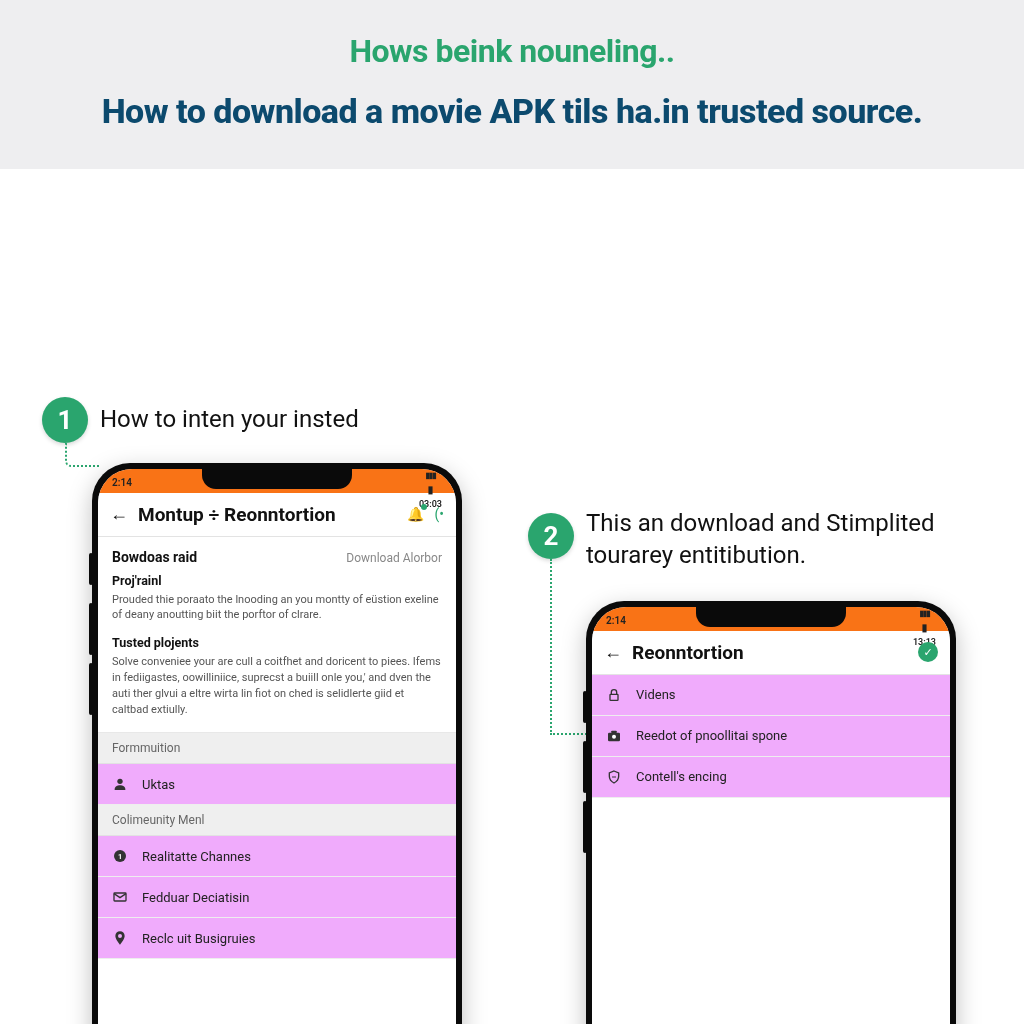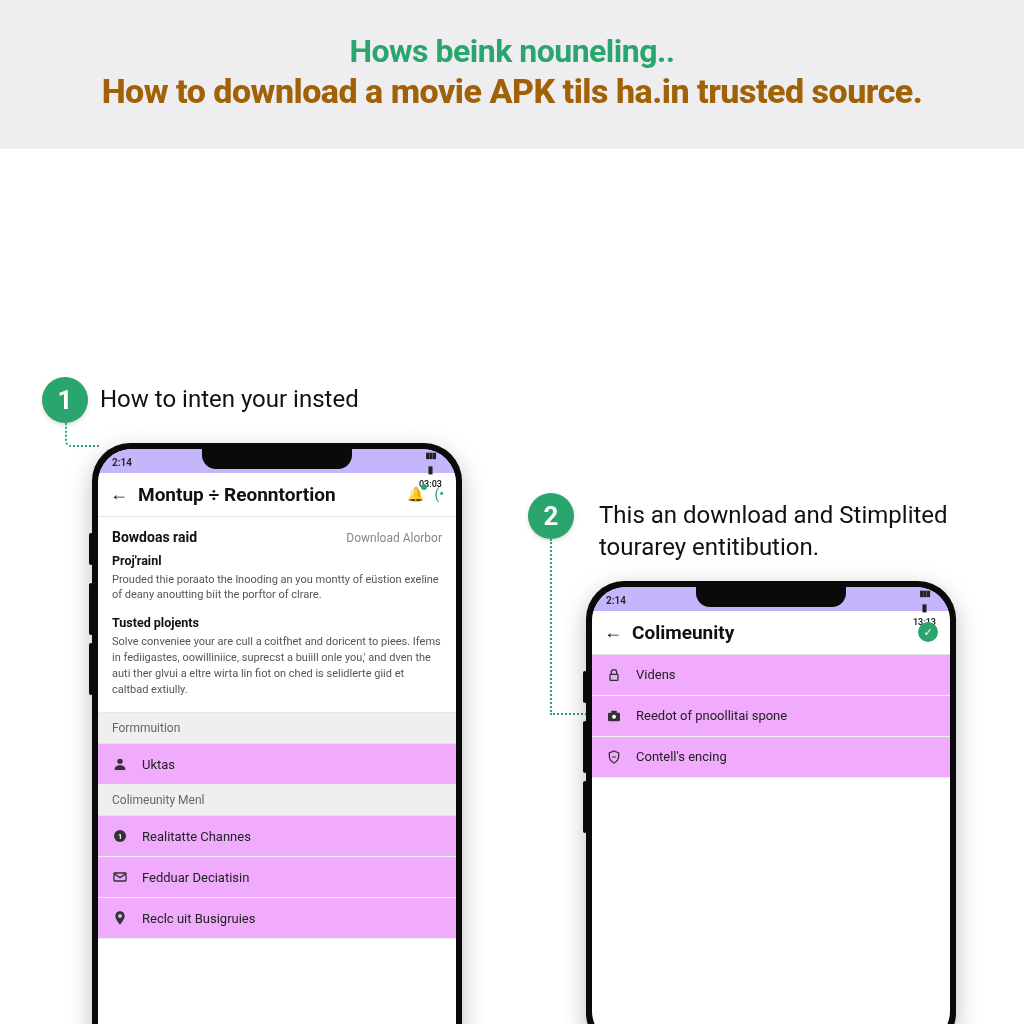--- a/index.html
+++ b/index.html
@@ -1,41 +1,41 @@
 <!DOCTYPE html>
 <html><head>
 <meta charset="utf-8">
 <style>
 * { margin: 0; padding: 0; box-sizing: border-box; font-family: -apple-system, BlinkMacSystemFont, 'Segoe UI', Roboto, Arial, sans-serif; }
 body { width: 1024px; height: 1024px; background: #fff; }
 .header-bar { background: #eeeef0; padding: 32px 40px 36px; text-align: center; }
 .header-sub { color: #2aa56e; font-size: 32px; font-weight: 700; letter-spacing: -0.5px; }
-.header-main { color: #a16207; font-size: 34px; font-weight: 800; line-height: 1.25; margin-top: 0; letter-spacing: -0.5px; }
+.header-main { color: #0c4a6e; font-size: 34px; font-weight: 800; line-height: 1.25; margin-top: 20px; letter-spacing: -0.5px; }
 .content { position: relative; width: 100%; padding: 0; }
 .step-badge { display: inline-flex; align-items: center; justify-content: center; width: 46px; height: 46px; border-radius: 50%; background: #2aa56e; color: #fff; font-size: 26px; font-weight: 700; position: absolute; box-shadow: 0 2px 4px rgba(0,0,0,0.15);}
 .step-text { color: #111; font-size: 24px; font-weight: 400; position: absolute; }
 .step1-badge { left: 42px; top: 228px; }
 .step1-text { left: 100px; top: 236px; }
 .step2-badge { left: 528px; top: 344px; }
-.step2-text { left: 586px; top: 350px; width: 400px; line-height: 1.35; margin-left: 13px; }
+.step2-text { left: 586px; top: 338px; width: 400px; line-height: 1.35; }
 
 .phone { position: absolute; background: #0a0a0a; border-radius: 38px; box-shadow: 0 8px 24px rgba(0,0,0,0.25); }
 .phone1 { left: 92px; top: 294px; width: 370px; height: 676px; }
 .phone2 { left: 586px; top: 432px; width: 370px; height: 470px; }
 .phone-inner { position: absolute; left: 6px; right: 6px; top: 6px; bottom: 6px; border-radius: 34px; overflow: hidden; background: #fff; }
 .notch { position: absolute; top: 0; left: 50%; transform: translateX(-50%); width: 150px; height: 20px; background: #0a0a0a; border-radius: 0 0 14px 14px; z-index: 10; }
 .side-btn { position: absolute; background: #0a0a0a; border-radius: 2px; }
 .phone1 .sb1 { left: -3px; top: 90px; width: 4px; height: 32px; }
 .phone1 .sb2 { left: -3px; top: 140px; width: 4px; height: 52px; }
 .phone1 .sb3 { left: -3px; top: 200px; width: 4px; height: 52px; }
 .phone2 .sb1 { left: -3px; top: 90px; width: 4px; height: 32px; }
 .phone2 .sb2 { left: -3px; top: 140px; width: 4px; height: 52px; }
 .phone2 .sb3 { left: -3px; top: 200px; width: 4px; height: 52px; }
 
-.statusbar { display: flex; justify-content: space-between; align-items: center; padding: 4px 14px 0; height: 24px; background: #c4b5fd; font-size: 10px; font-weight: 600; color: #222; }
+.statusbar { display: flex; justify-content: space-between; align-items: center; padding: 4px 14px 0; height: 24px; background: #f97316; font-size: 10px; font-weight: 600; color: #222; }
 .status-right { display: flex; gap: 4px; align-items: center; font-size: 9px; flex-direction: column; }
 .status-right span { display:inline-block; }
 
 .appbar { display: flex; align-items: center; padding: 10px 12px; border-bottom: 1px solid #e4e4e4; gap: 10px; background:#fff;}
 .appbar-back { font-size: 18px; color: #111; }
 .appbar-title { font-size: 19px; font-weight: 700; color: #111; flex: 1; }
 .appbar-icons { display: flex; gap: 10px; font-size: 14px; color: #2aa56e; }
 .appbar-check { width: 20px; height: 20px; border-radius: 50%; background: #2aa56e; color: #fff; display: flex; align-items: center; justify-content: center; font-size: 11px; }
 
 .card { background: #fff; margin: 0; padding: 12px 14px 14px; border-bottom: 1px solid #e8e8e8; }
@@ -165,21 +165,21 @@
       <span>2:14</span>
       <div class="status-right">
         <span class="wifi-icon"></span>
         <span class="signal-icon"></span>
         <span class="batt-icon"></span>
         <span>13:13</span>
       </div>
     </div>
     <div class="appbar">
       <span class="appbar-back">←</span>
-      <span class="appbar-title">Colimeunity</span>
+      <span class="appbar-title">Reonntortion</span>
       <div class="appbar-check">✓</div>
     </div>
 
     <div class="row">
       <span class="row-icon">
             <svg viewBox="0 0 24 24" fill="none" stroke="#333" stroke-width="2">
               <rect x="6" y="11" width="12" height="9" rx="1"></rect>
               <path d="M8 11V8a4 4 0 018 0v3"></path>
             </svg>
           </span>

